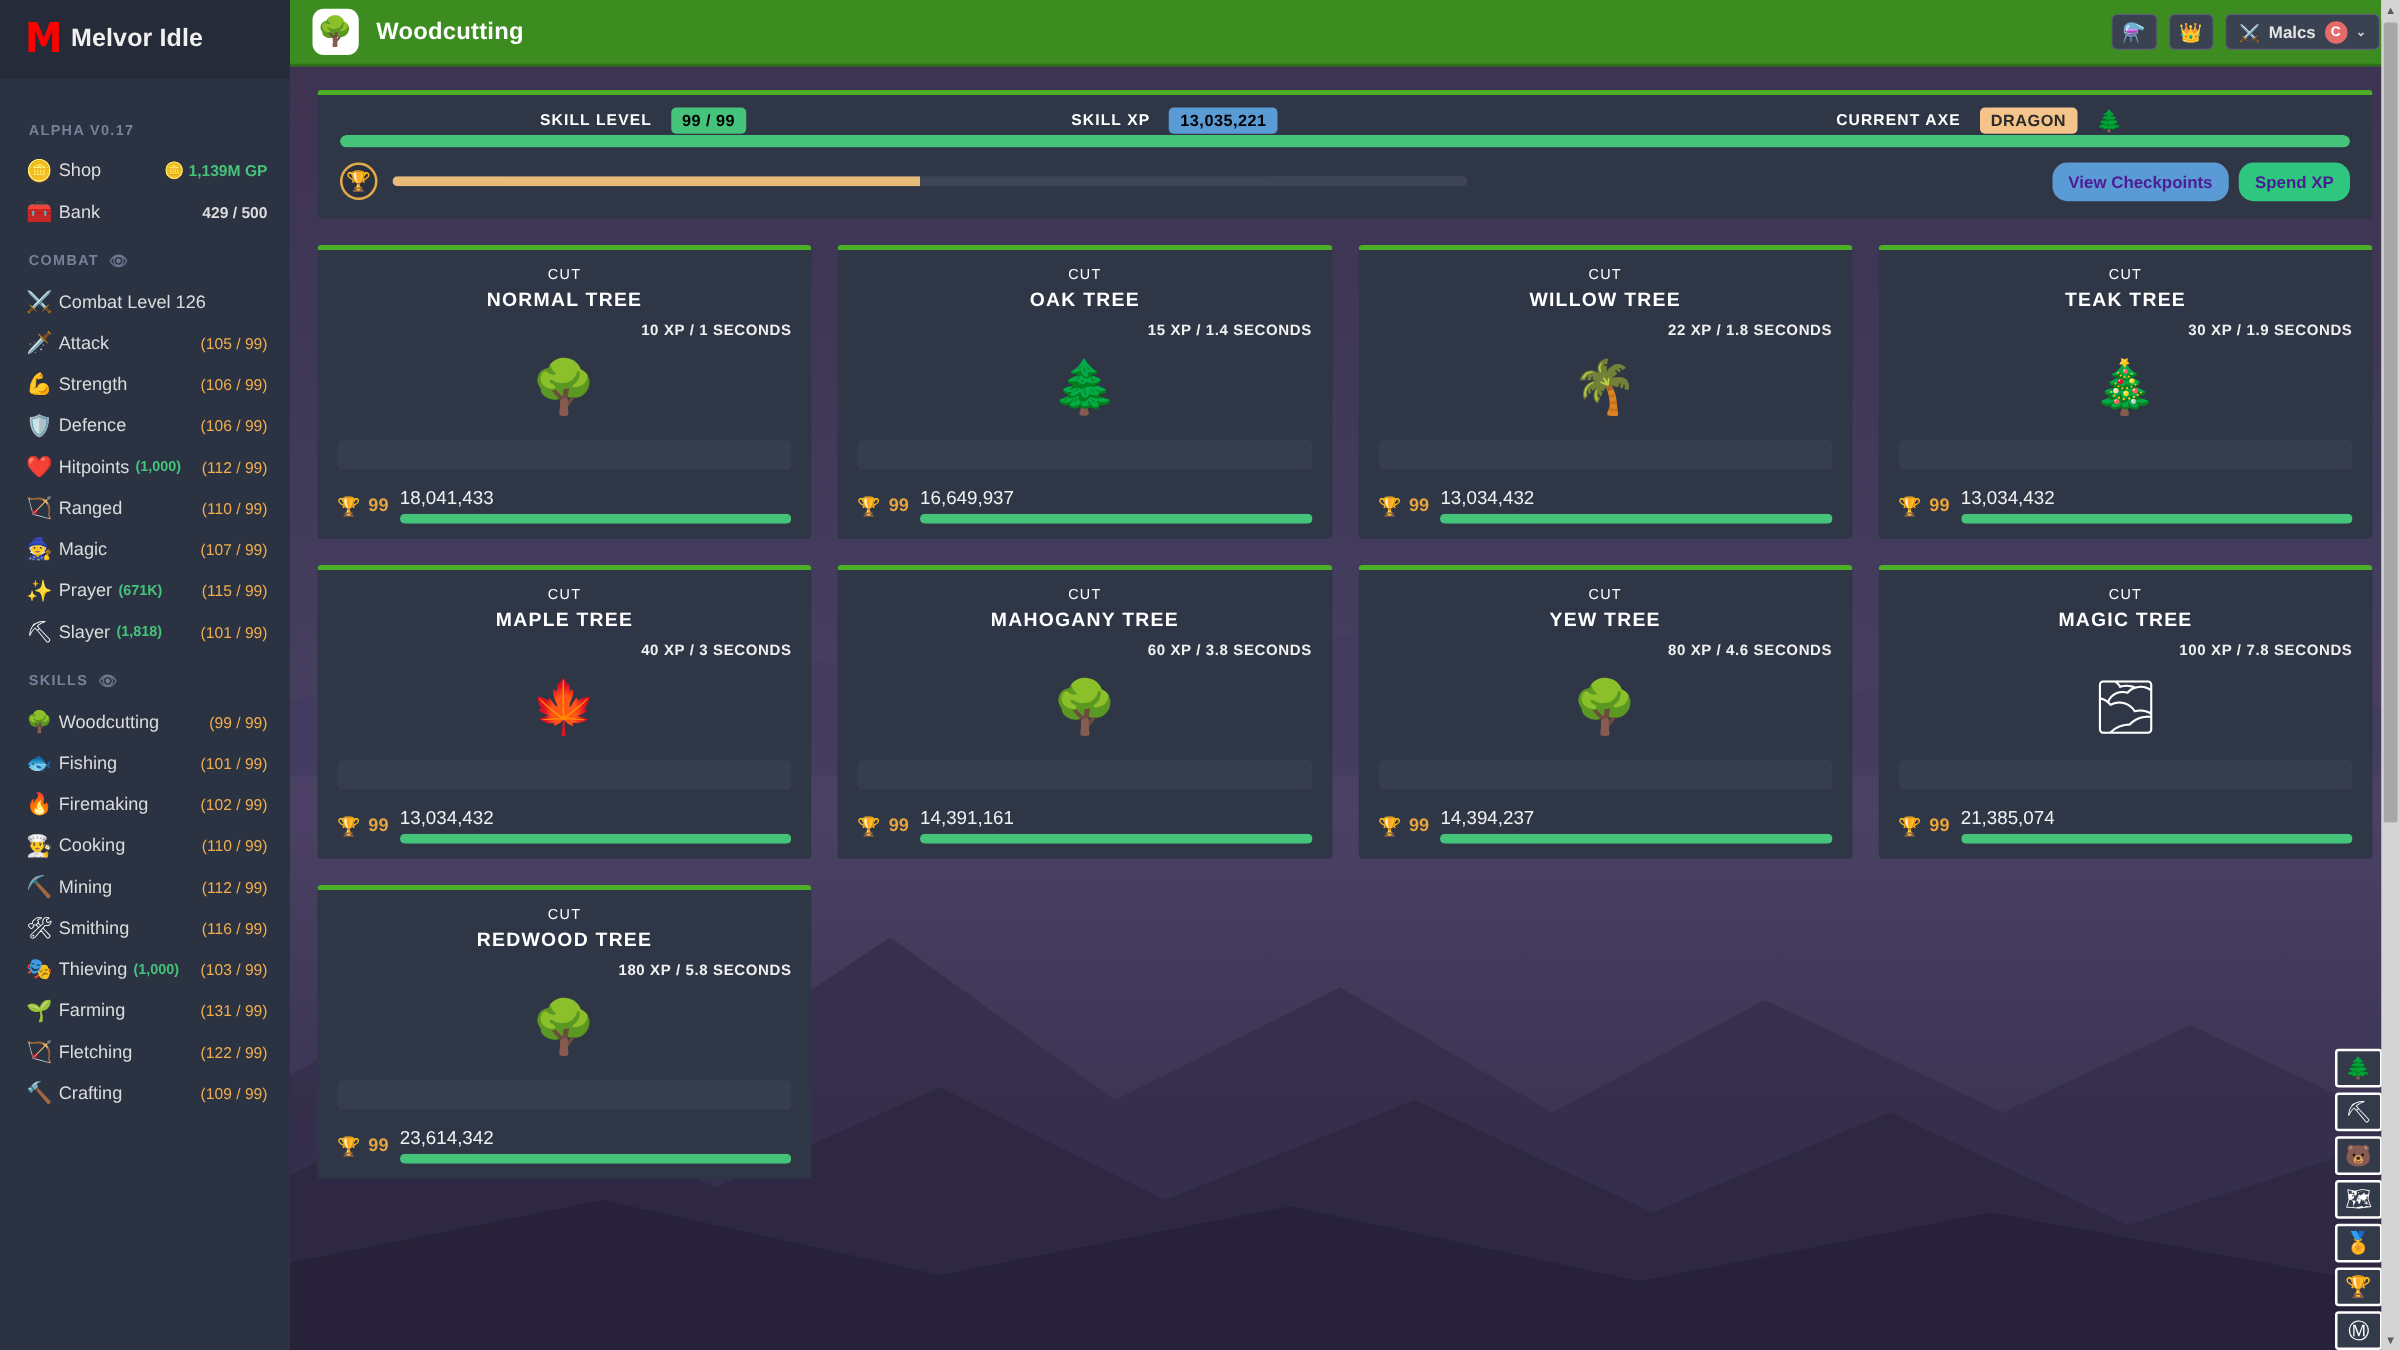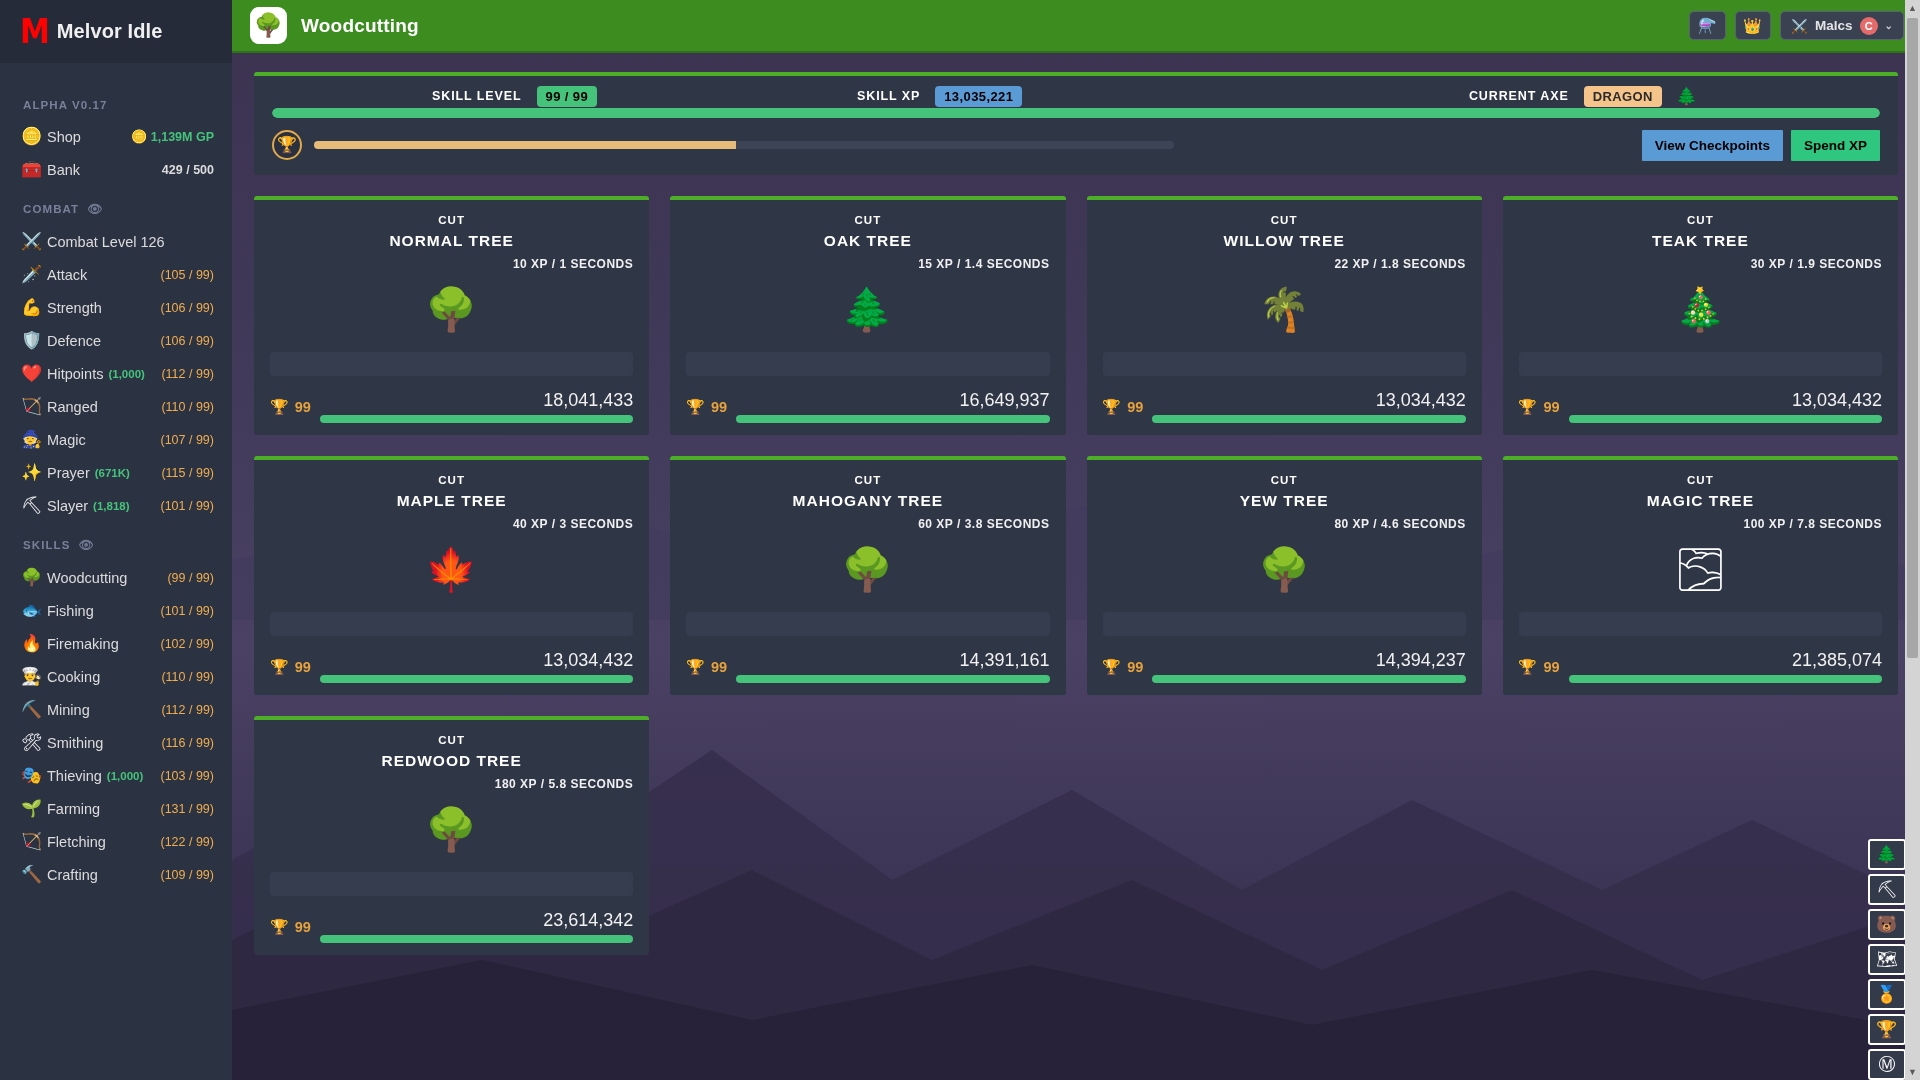--- a/index.html
+++ b/index.html
@@ -127,50 +127,50 @@
     border: 2px solid #e0a94a; background: #2b3040;
     display: flex; align-items: center; justify-content: center; font-size: 16px;
     flex: 0 0 30px;
   }
   .xp-col { flex: 1; min-width: 0; }
   .xp-bar-outer { height: 8px; background: #3d4455; border-radius: 4px; overflow: hidden; width: 860px; }
   .xp-bar-fill { height: 100%; background: #e6bc78; }
   .xp-text { font-size: 12.5px; color: #e9e9e9; margin-top: 6px; }
   .panel-actions { display: flex; gap: 8px; margin-left: auto; align-self: flex-start; margin-top: 2px; }
   .btn {
-    border: none; border-radius: 1px; color: #000000; font-size: 13.5px;
+    border: none; border-radius: 12px; color: #4c1d95; font-size: 13.5px;
     font-weight: 700; padding: 8px 13px; cursor: pointer;
     font-family: "Liberation Sans", sans-serif;
   }
   .btn.blue { background: #5b9bd5; }
   .btn.green { background: #2fc77f; }
 
   
   .grid {
     display: grid; grid-template-columns: repeat(4, 1fr);
     gap: 21px; margin-top: 21px;
   }
   .card {
     background: #2f3646; border-top: 4px solid #4caf27;
     border-radius: 3px; padding: 14px 16px 12px 16px; cursor: pointer;
     display: flex; flex-direction: column;
   }
-  .card-cut { text-align: center; font-size: 11.5px; font-weight: 700; letter-spacing: 1px; color: #fff; }
+  .card-cut { text-align: center; font-size: 11.5px; font-weight: 400; letter-spacing: 1px; color: #fff; }
   .card-name { text-align: center; font-size: 15.5px; font-weight: 700; letter-spacing: 1px; margin-top: 6px; color: #fff; }
   .card-xp { text-align: right; font-size: 12px; font-weight: 700; letter-spacing: .5px; margin-top: 7px; color: #f0f0f0; }
   .card-ico { text-align: center; font-size: 42px; line-height: 1; margin: 11px 0 8px 0; height: 56px; display:flex; align-items:center; justify-content:center;}
   .card-progress {
     height: 24px; background: #363d4e; border-radius: 4px; margin: 6px 0 14px 0;
   }
   .card-bottom { display: flex; align-items: center; gap: 9px; margin-top: auto; }
   .mast-level { display: flex; align-items: center; gap: 6px; flex: 0 0 auto; }
   .mast-trophy { font-size: 15px; }
   .mast-num { color: #e8a33d; font-size: 14.5px; font-weight: 700; }
   .mast-col { flex: 1; }
-  .mast-num-top { text-align: right; font-size: 18px; color: #f1f1f1; margin-bottom: 4px; }
+  .mast-num-top { text-align: left; font-size: 15px; color: #f1f1f1; margin-bottom: 4px; }
   .mast-bar-outer { height: 8px; background: #3d4455; border-radius: 4px; overflow: hidden; }
   .mast-bar-fill { height: 100%; background: #46c37b; }
 
   
   .dock {
     position: absolute; right: 14px; bottom: 0; width: 38px;
     display: flex; flex-direction: column; gap: 4px; z-index: 25;
   }
   .dock-btn {
     width: 38px; height: 31px; background: #333a4a; border: 2px solid #fff;

